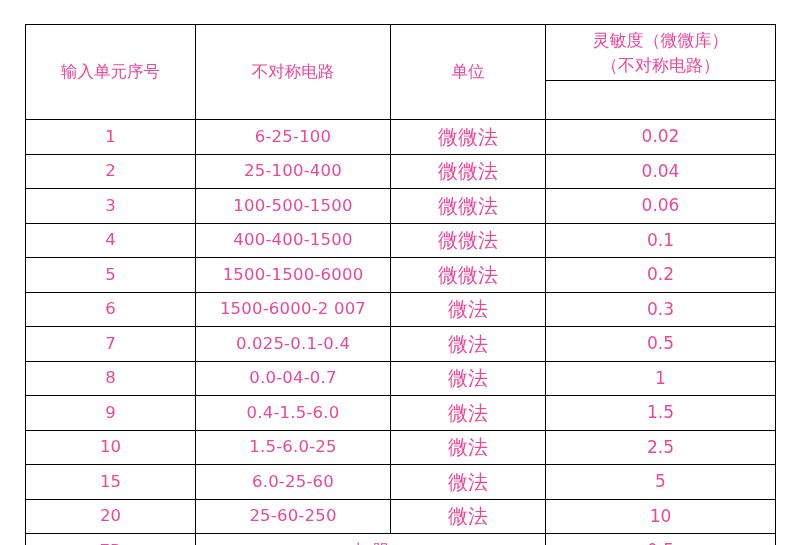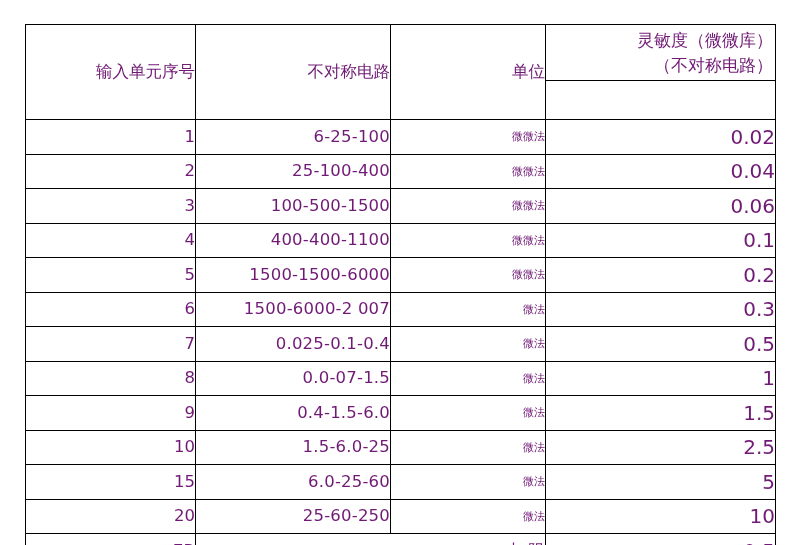--- a/index.html
+++ b/index.html
@@ -25,26 +25,26 @@
     left: 25px;
     top: 24px;
     width: 750px;
     border-collapse: collapse;
     table-layout: fixed;
   }
   table.data-table td,
   table.data-table th {
     border: 1.6px solid #000;
     padding: 0;
-    text-align: right;
+    text-align: center;
     vertical-align: middle;
     font-weight: normal;
     font-size: 16.5px;
     line-height: 1.25;
-    color: #701a75;
+    color: #ec4899;
   }
   
   col.c0 { width: 170px; }
   col.c1 { width: 195px; }
   col.c2 { width: 155px; }
   col.c3 { width: 230px; }
 
   thead td {
     font-weight: bold;
     font-size: 17.5px;
@@ -64,24 +64,24 @@
     height: 33.5px;
   }
   tbody tr td.cell-num {
     font-size: 16.5px;
   }
   tbody tr td.cell-cap {
     font-size: 16.5px;
     letter-spacing: 0.2px;
   }
   tbody tr td.cell-unit {
-    font-size: 11px;
+    font-size: 20px;
   }
   tbody tr td.cell-sens {
-    font-size: 20px;
+    font-size: 17px;
   }
   
   tbody tr.first-row td.cell-num,
   tbody tr.first-row td.cell-cap,
   tbody tr.first-row td.cell-unit {
     border-top: none;
   }
   .resistor-label {
     letter-spacing: 5px;
     font-size: 17px;
@@ -127,21 +127,21 @@
         <td class="cell-sens">0.04</td>
       </tr>
       <tr>
         <td class="cell-num">3</td>
         <td class="cell-cap">100-500-1500</td>
         <td class="cell-unit">微微法</td>
         <td class="cell-sens">0.06</td>
       </tr>
       <tr>
         <td class="cell-num">4</td>
-        <td class="cell-cap">400-400-1100</td>
+        <td class="cell-cap">400-400-1500</td>
         <td class="cell-unit">微微法</td>
         <td class="cell-sens">0.1</td>
       </tr>
       <tr>
         <td class="cell-num">5</td>
         <td class="cell-cap">1500-1500-6000</td>
         <td class="cell-unit">微微法</td>
         <td class="cell-sens">0.2</td>
       </tr>
       <tr>
@@ -151,21 +151,21 @@
         <td class="cell-sens">0.3</td>
       </tr>
       <tr>
         <td class="cell-num">7</td>
         <td class="cell-cap">0.025-0.1-0.4</td>
         <td class="cell-unit">微法</td>
         <td class="cell-sens">0.5</td>
       </tr>
       <tr>
         <td class="cell-num">8</td>
-        <td class="cell-cap">0.0-07-1.5</td>
+        <td class="cell-cap">0.0-04-0.7</td>
         <td class="cell-unit">微法</td>
         <td class="cell-sens">1</td>
       </tr>
       <tr>
         <td class="cell-num">9</td>
         <td class="cell-cap">0.4-1.5-6.0</td>
         <td class="cell-unit">微法</td>
         <td class="cell-sens">1.5</td>
       </tr>
       <tr>

